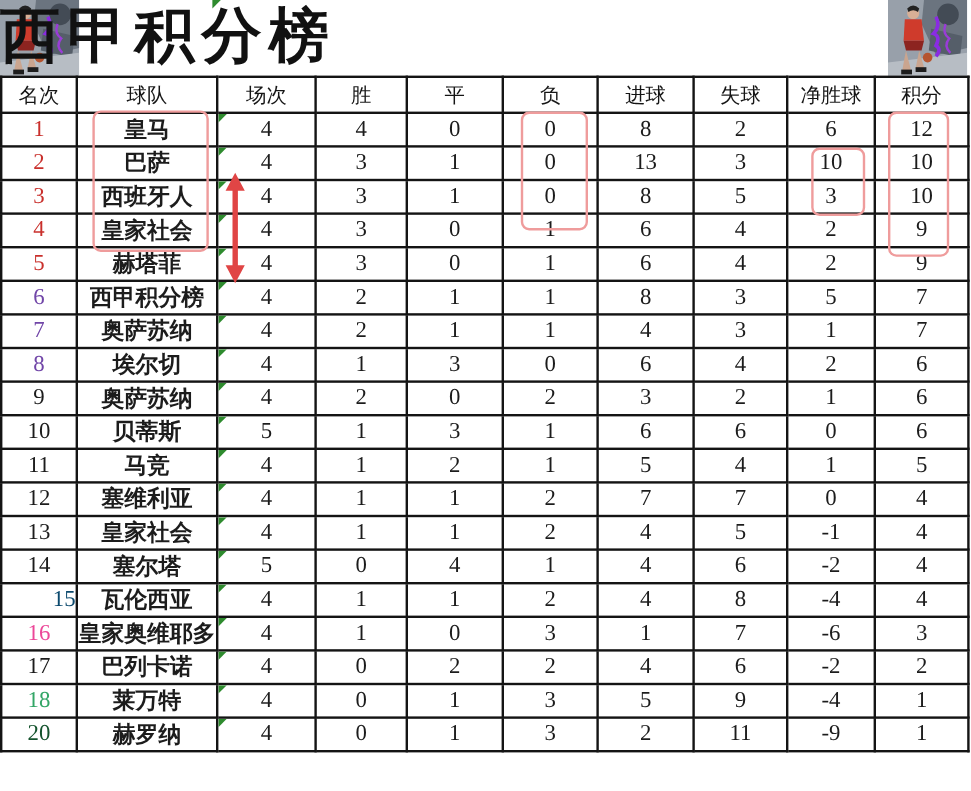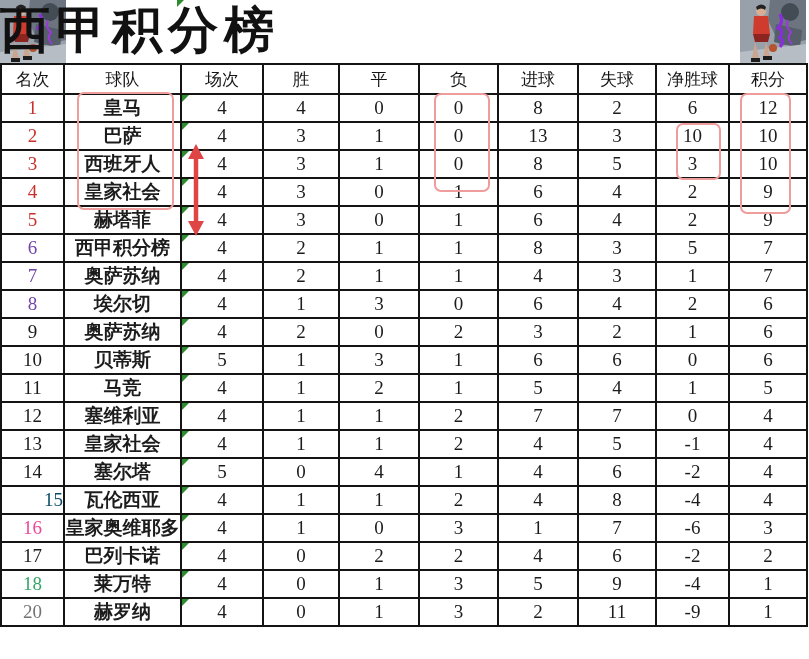--- a/index.html
+++ b/index.html
@@ -328,21 +328,21 @@
           <td class="flag">4</td>
           <td>0</td>
           <td>1</td>
           <td>3</td>
           <td>5</td>
           <td>9</td>
           <td>-4</td>
           <td>1</td>
         </tr>
         <tr>
-          <td class="rank" style="color: #737373; margin-top: 26px;">20</td>
+          <td class="rank" style="color: #14532d; margin-top: 26px;">20</td>
           <td class="team">赫罗纳</td>
           <td class="flag">4</td>
           <td>0</td>
           <td>1</td>
           <td>3</td>
           <td>2</td>
           <td>11</td>
           <td>-9</td>
           <td>1</td>
         </tr>

